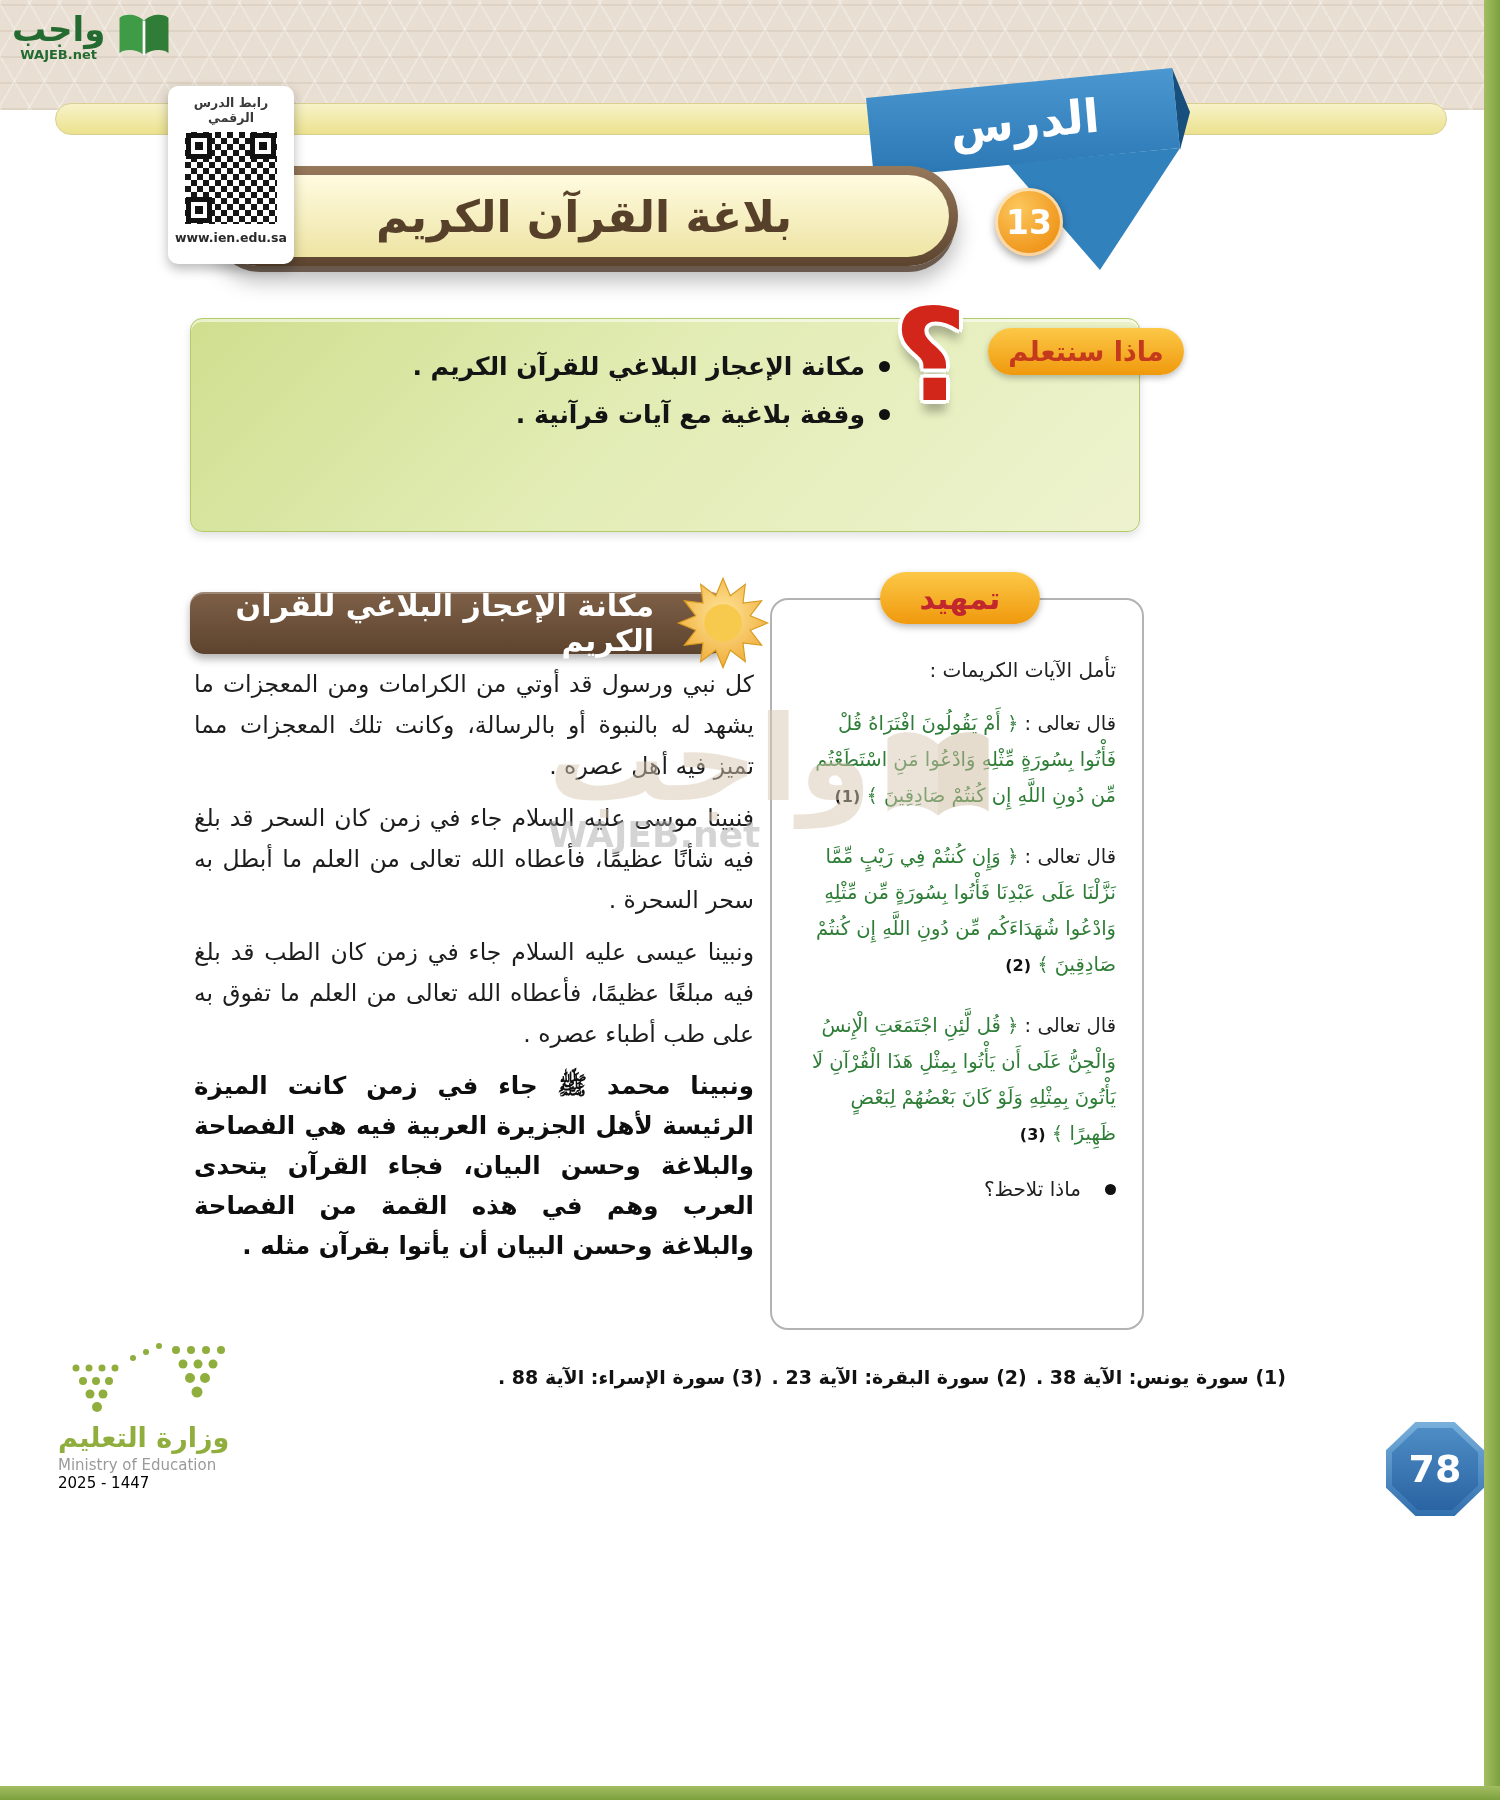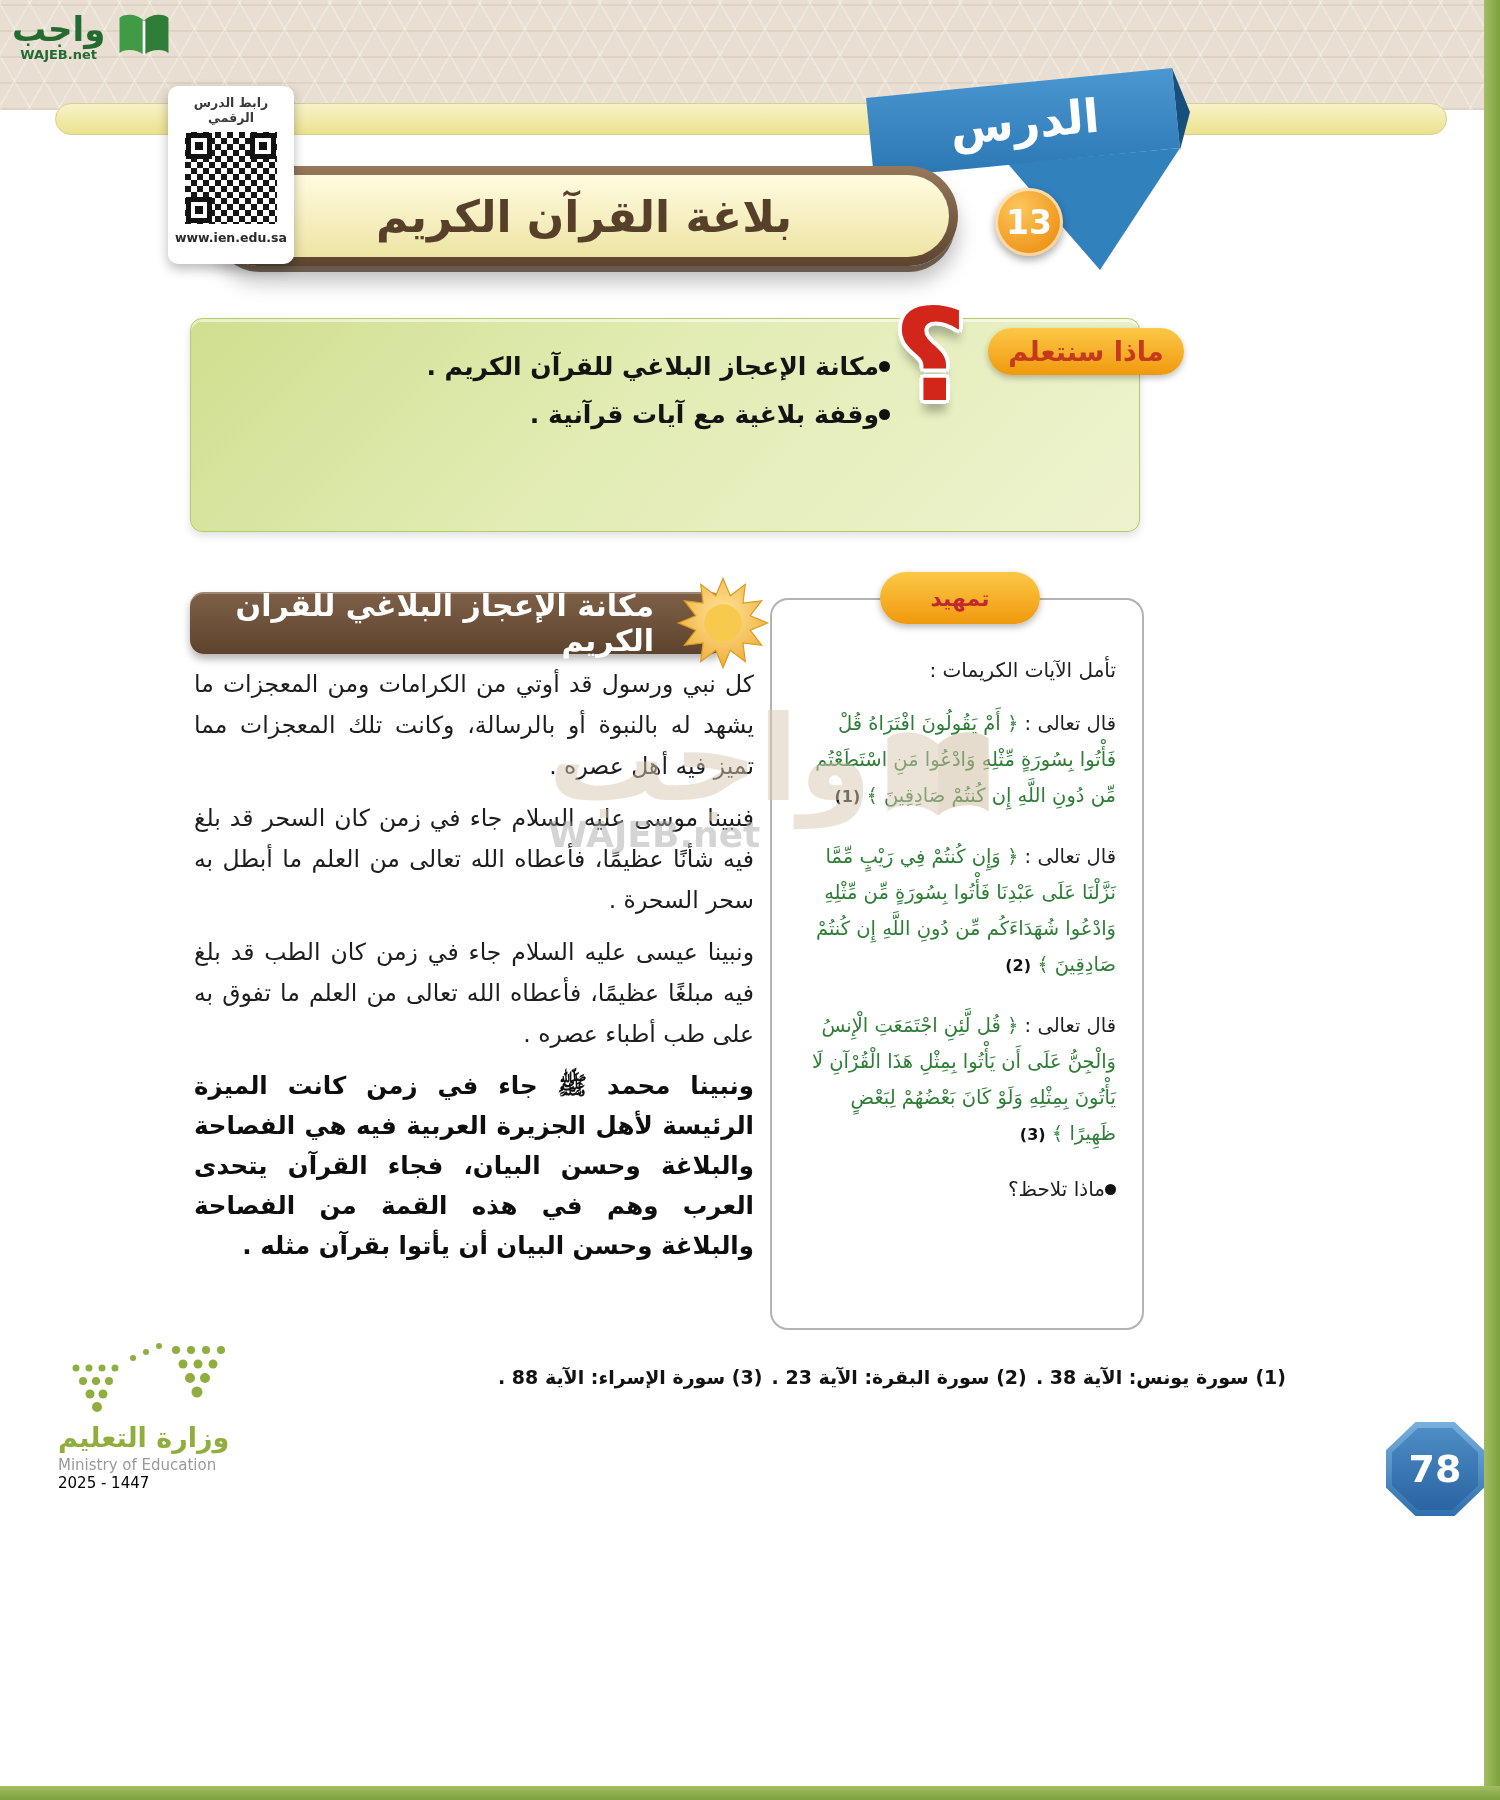--- a/index.html
+++ b/index.html
@@ -71,21 +71,21 @@
     border-radius:24px; background:linear-gradient(180deg,#fcc847,#f0990d);
     display:flex; align-items:center; justify-content:center;
     font-size:27px; font-weight:800; color:#c5391c;
     box-shadow:0 3px 6px rgba(0,0,0,.25); z-index:7; }
   .qmark { position:absolute; left:893px; top:292px; z-index:7;
     font-size:128px; font-weight:800; color:#d3261b; line-height:1;
     text-shadow:-4px 0 0 #fff,4px 0 0 #fff,0 -4px 0 #fff,0 4px 0 #fff,
       -3px -3px 0 #fff,3px 3px 0 #fff,-3px 3px 0 #fff,3px -3px 0 #fff,
       0 12px 10px rgba(0,0,0,.28); }
   .learn-list { position:absolute; left:250px; top:342px; width:640px; direction:rtl; z-index:6; }
-  .learn-item { display:flex; align-items:center; 
+  .learn-item { display:flex; align-items:center; gap:14px;
     font-size:25px; font-weight:700; color:#141414; height:48px; }
   .dot { width:11px; height:11px; border-radius:50%; background:#111; flex:0 0 auto; }
 
   
   .section-header { position:absolute; left:190px; top:592px; width:534px; height:62px;
     border-radius:14px; background:linear-gradient(180deg,#7e6047,#5d432e);
     box-shadow:0 5px 8px rgba(0,0,0,.3), inset 0 2px 0 rgba(255,255,255,.25);
     display:flex; align-items:center; justify-content:center;
     color:#fff; font-size:30px; font-weight:800; direction:rtl;
     padding-left:30px; padding-right:70px; z-index:3; }
@@ -97,28 +97,28 @@
     font-size:23.5px; line-height:41px; z-index:3; }
   .article p { margin-bottom:11px; }
   .article p.bold { font-weight:800; font-size:24.5px; line-height:40px; color:#0e0e0e; }
 
   
   .sidebar { position:absolute; left:770px; top:598px; width:374px; height:732px;
     background:#fff; border:2px solid #b3b3b3; border-radius:18px; z-index:3; }
   .tab { position:absolute; left:880px; top:572px; width:160px; height:52px;
     border-radius:26px; background:linear-gradient(180deg,#fcc847,#f0990d);
     display:flex; align-items:center; justify-content:center;
-    font-size:22px; font-weight:800; color:#c1272d;
+    font-size:30px; font-weight:800; color:#c1272d;
     box-shadow:0 3px 7px rgba(0,0,0,.28); z-index:5; }
   .sidebar-content { padding:58px 26px 18px; direction:rtl; text-align:right; }
   .intro { font-size:20px; color:#222; margin-bottom:24px; }
   .verse { font-size:19.5px; line-height:36px; color:#2e7d36; margin-bottom:24px; }
   .verse .prefix { color:#1f1f1f; }
   .verse .ref { color:#111; font-weight:800; font-size:16px; }
-  .observe { display:flex; align-items:center; gap:0; font-size:20px; color:#1f1f1f; margin-top:6px; }
+  .observe { display:flex; align-items:center; gap:24px; font-size:20px; color:#1f1f1f; margin-top:6px; }
 
   
   .footnotes { position:absolute; left:498px; top:1366px; width:788px;
     display:flex; justify-content:space-between; direction:rtl;
     font-size:19px; font-weight:600; color:#121212; z-index:3; }
 
   
   .ministry { position:absolute; left:58px; top:1338px; width:230px; z-index:3; }
   .ministry-ar { font-size:27px; font-weight:800; color:#8fae3e; margin-top:0; direction:rtl; text-align:left; }
   .ministry-en { font-size:15px; color:#9a9a9a; margin-top:3px; }

